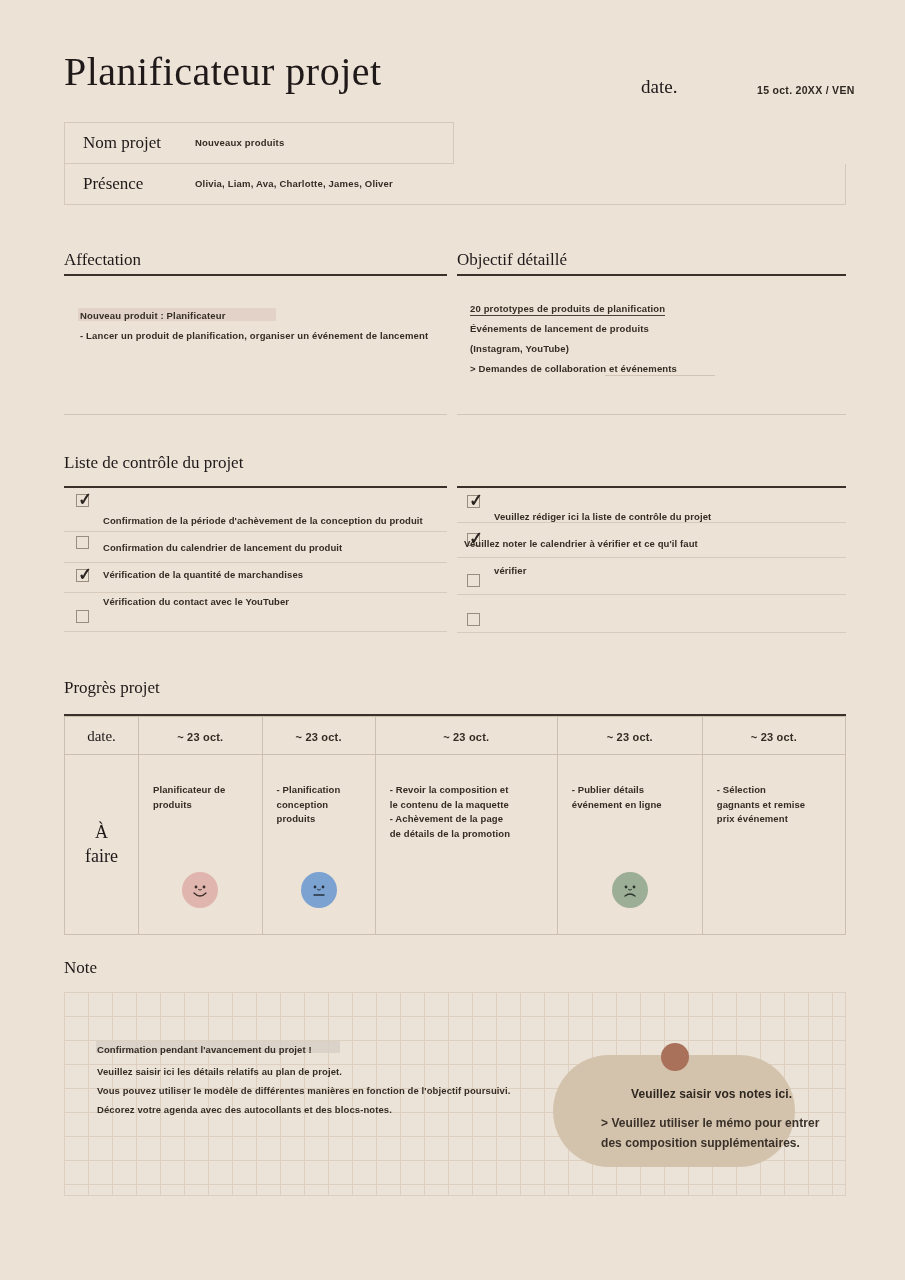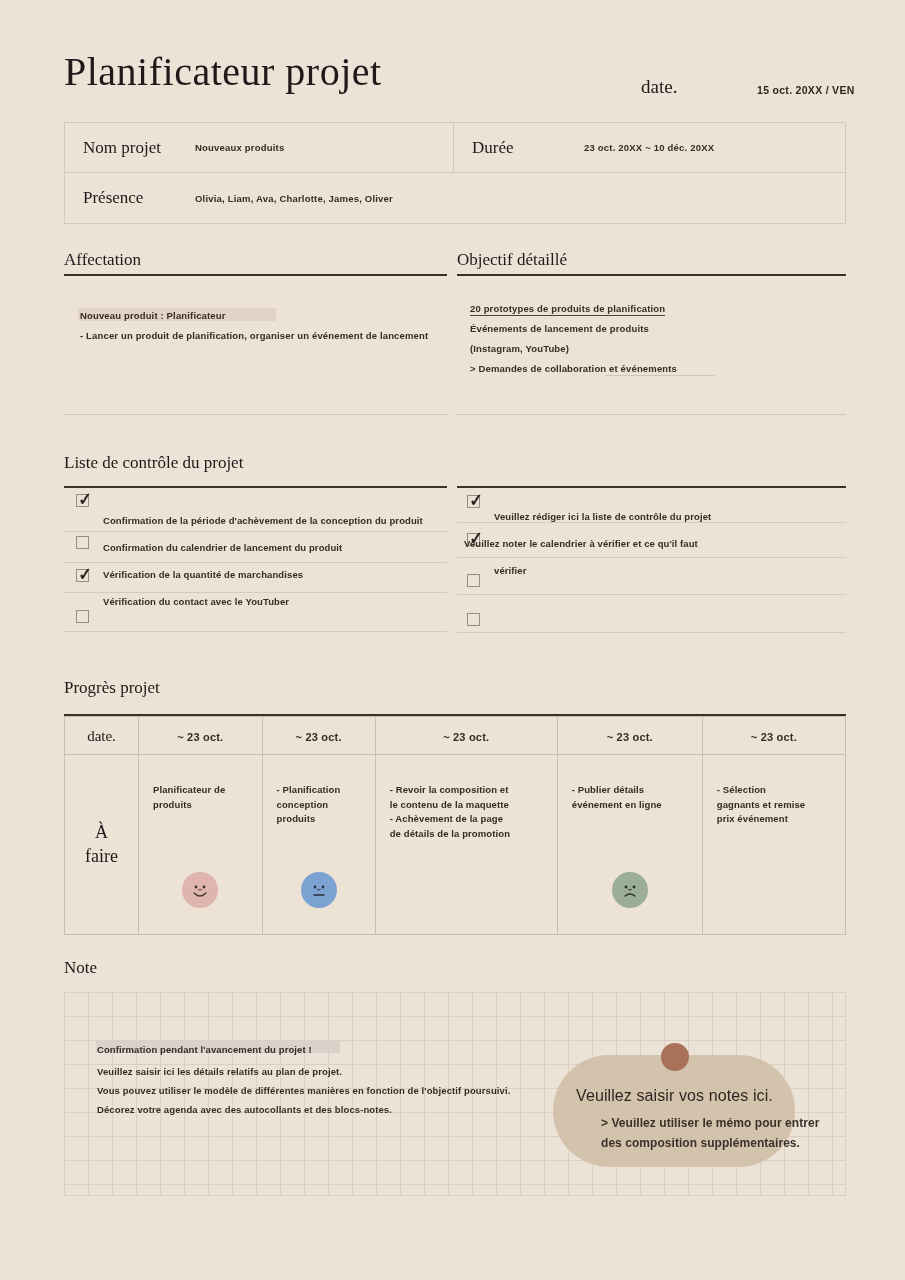--- a/index.html
+++ b/index.html
@@ -39,21 +39,21 @@
     font-size: 10.5px;
     font-weight: bold;
     letter-spacing: 0.3px;
     color: #2e2721;
   }
 
   
   .info-wrap {
     position: absolute;
     left: 64px; top: 122px;
-    width: 782px; height: 102px;
+    width: 782px; height: 83px;
     display: flex; flex-direction: column;
   }
   .info-row { display: flex; flex: 1; }
   .info-cell {
     display: flex; align-items: center;
     border: 1px solid #d7c9ba;
     background: #ece2d6;
     padding-left: 18px;
   }
   .info-cell + .info-cell { border-left: none; }
@@ -226,23 +226,23 @@
   }
   .memo-pin {
     position: absolute;
     left: 661px; top: 1043px;
     width: 28px; height: 28px;
     border-radius: 50%;
     background: #a9705a;
   }
   .memo-title {
     position: absolute;
-    left: 576px; top: 1087px;
-    font-size: 16px;
-    font-weight: normal;
+    left: 631px; top: 1087px;
+    font-size: 12px;
+    font-weight: bold;
     letter-spacing: 0.1px;
     color: #2e2721;
   }
   .memo-sub {
     position: absolute;
     left: 601px; top: 1114px;
     font-size: 12px;
     font-weight: bold;
     line-height: 1.65;
     letter-spacing: 0.05px;
@@ -256,24 +256,20 @@
 
   <div class="title">Planificateur projet</div>
   <div class="date-word">date.</div>
   <div class="date-value">15 oct. 20XX / VEN</div>
 
   <div class="info-wrap">
     <div class="info-row">
       <div class="info-cell cell-left">
         <span class="info-label">Nom projet</span>
         <span class="info-value">Nouveaux produits</span>
-      </div>
-      <div class="info-cell cell-right">
-        <span class="info-label">Durée</span>
-        <span class="info-value">23 oct. 20XX ~ 10 déc. 20XX</span>
       </div>
     </div>
     <div class="info-row">
       <div class="info-cell cell-full">
         <span class="info-label">Présence</span>
         <span class="info-value">Olivia, Liam, Ava, Charlotte, James, Oliver</span>
       </div>
     </div>
   </div>
 

